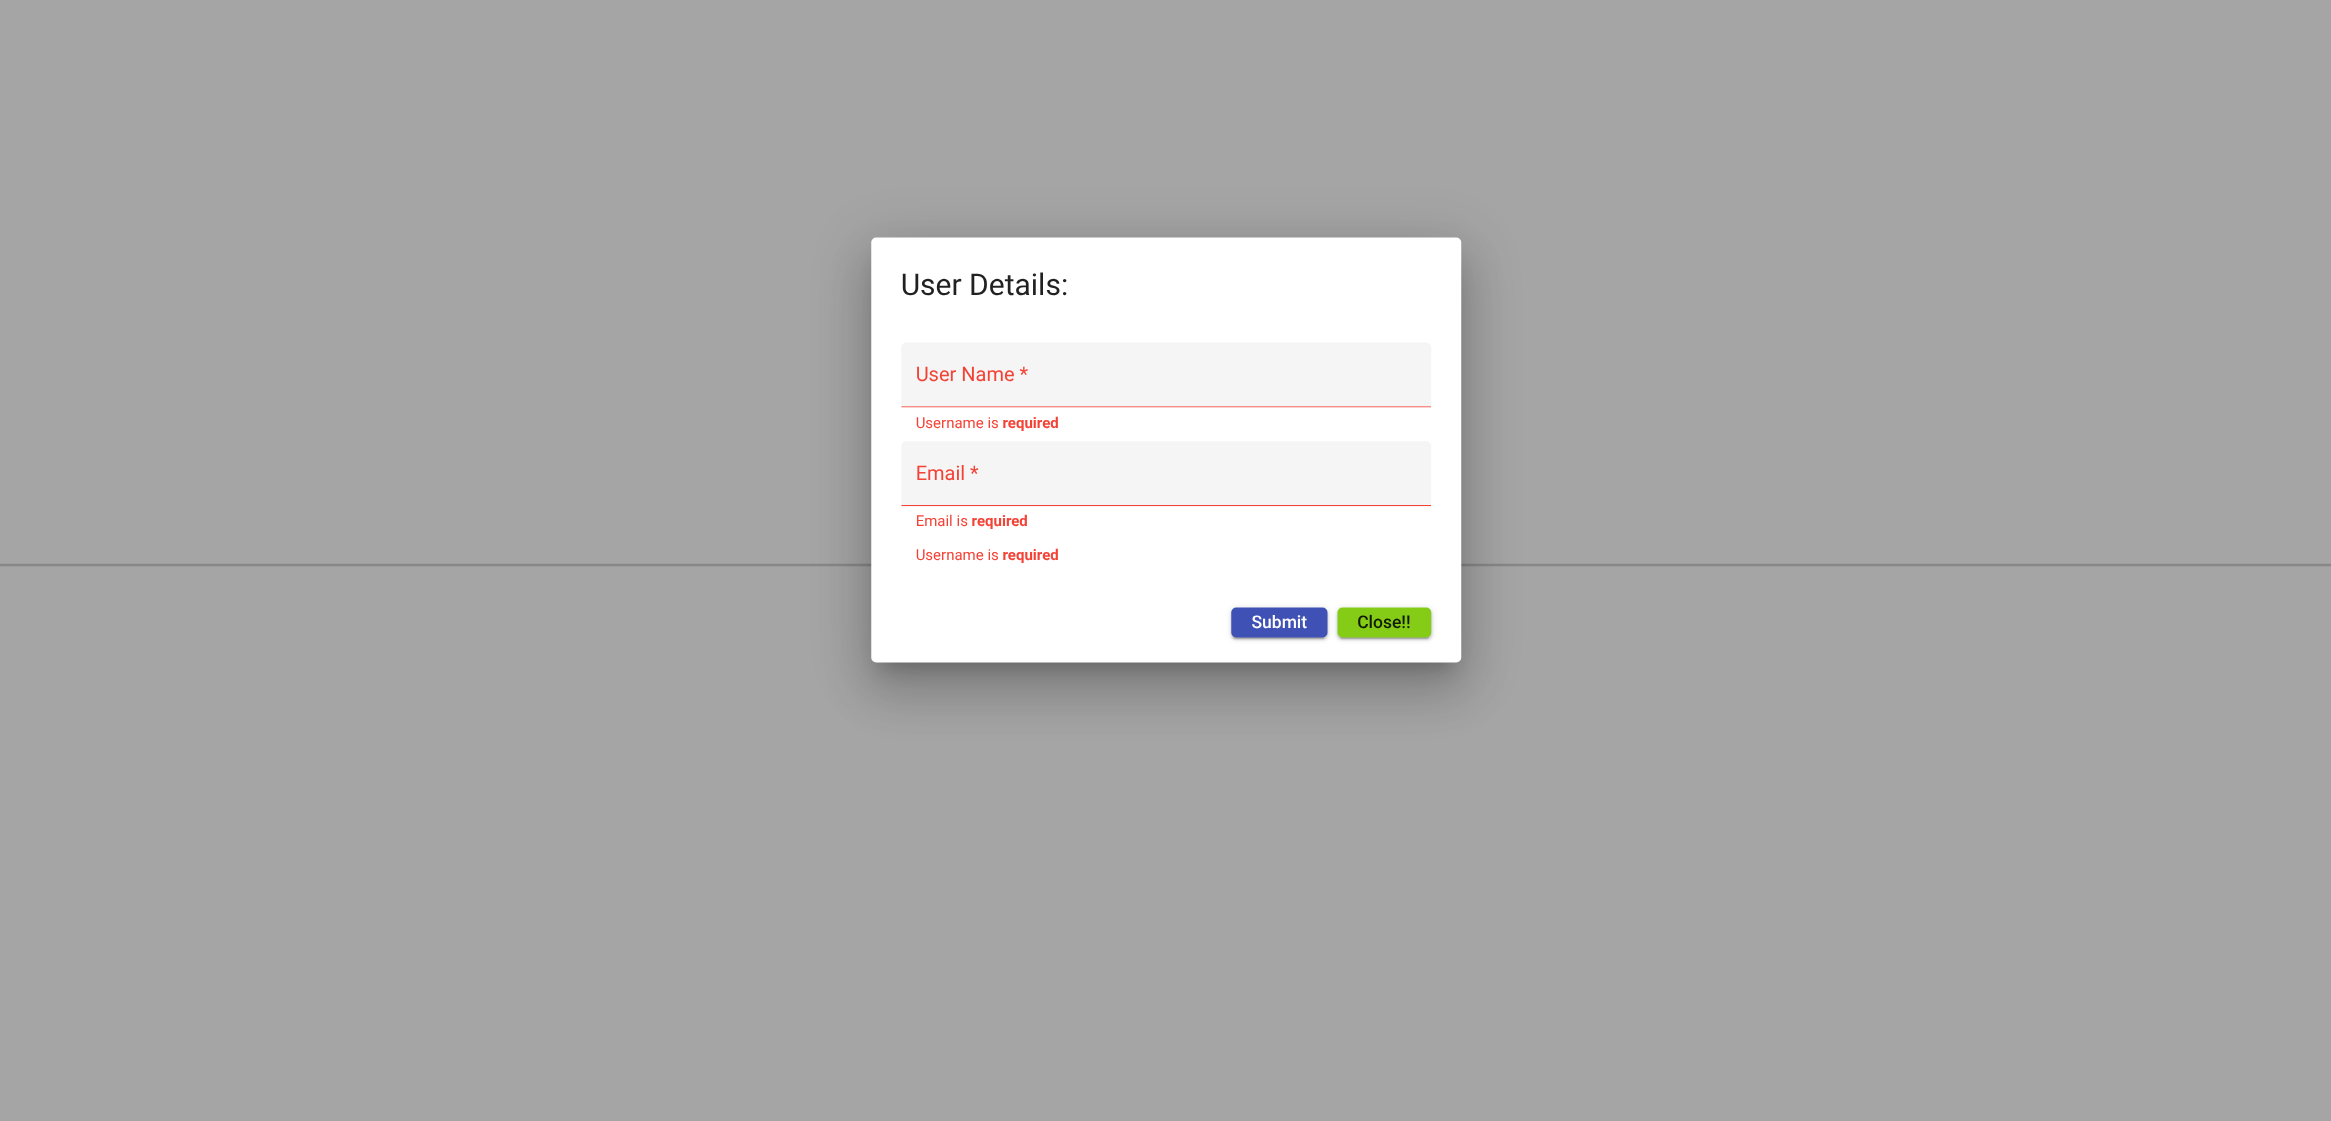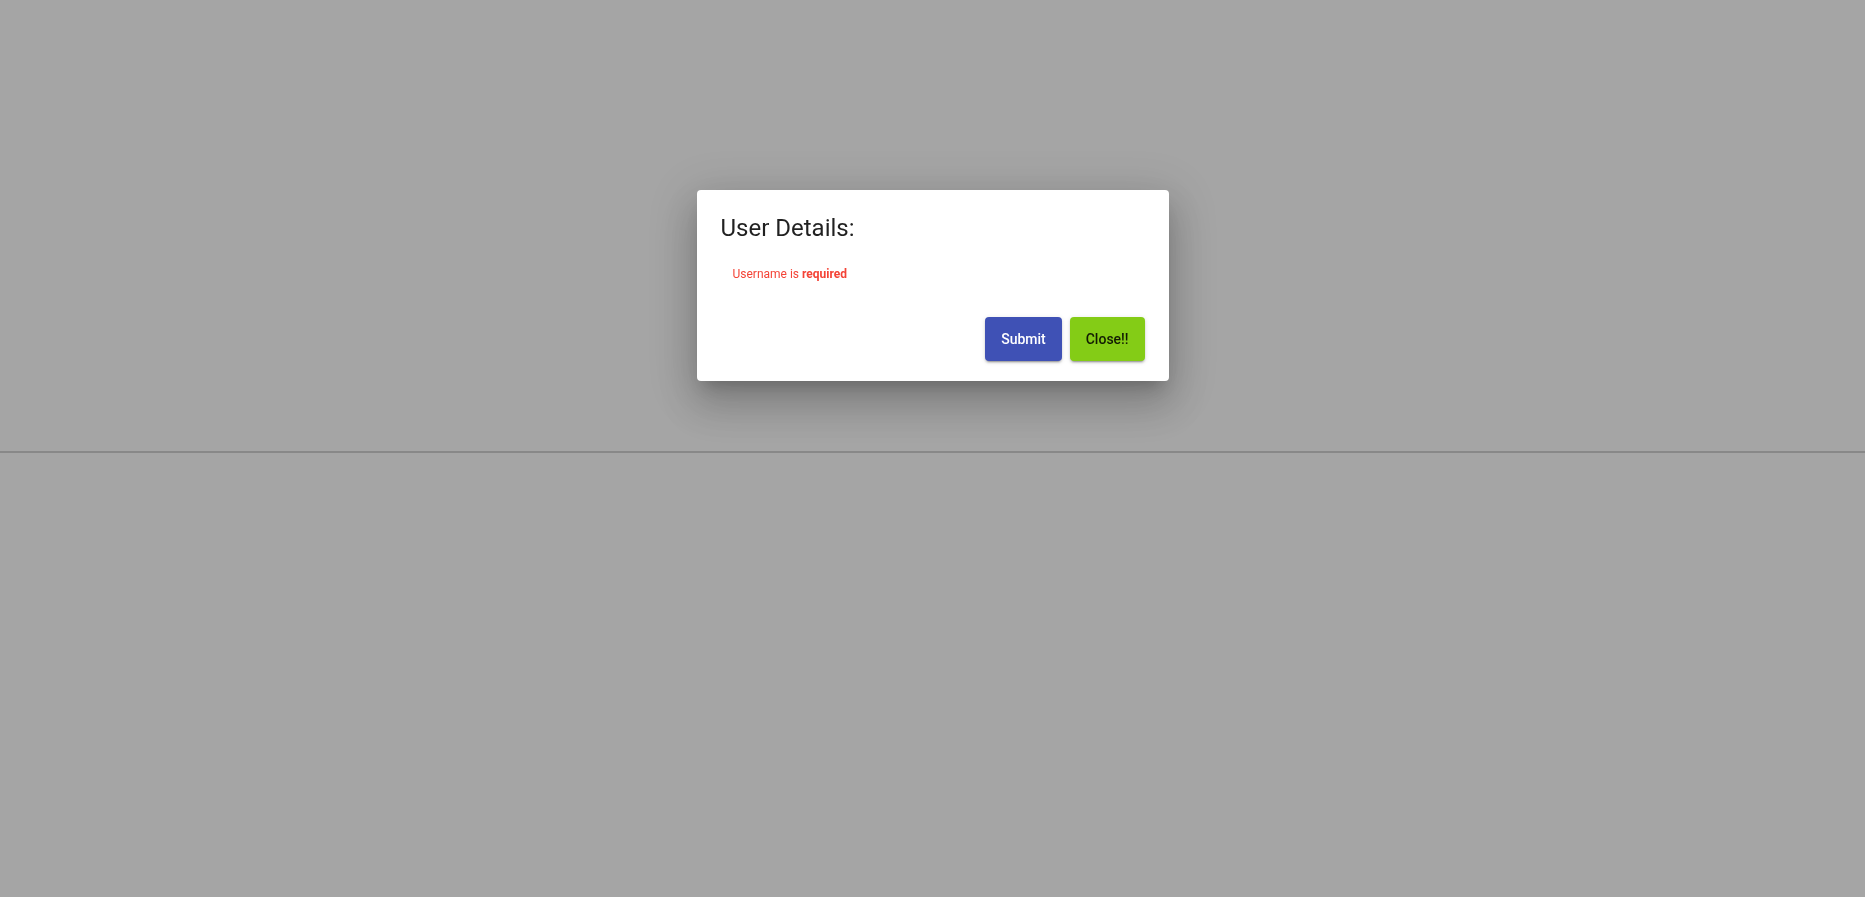--- a/index.html
+++ b/index.html
@@ -33,21 +33,21 @@
       border-radius: 4px;
       box-shadow: 0 11px 15px -7px rgba(0,0,0,.2),
                   0 24px 38px 3px rgba(0,0,0,.14),
                   0 9px 46px 8px rgba(0,0,0,.12);
       padding: 24px 24px 20px 24px;
     }
     .dialog-title {
       font-size: 24px;
       font-weight: 400;
       color: rgba(0,0,0,0.87);
-      margin-bottom: 20px;
+      margin-bottom: 32px;
     }
     .field {
       position: relative;
       margin-bottom: 0;
     }
     .field-input-wrap {
       background: #f5f5f5;
       border-top-left-radius: 4px;
       border-top-right-radius: 4px;
       height: 52px;
@@ -88,21 +88,21 @@
       display: flex;
       justify-content: flex-end;
       gap: 8px;
       margin-top: 28px;
     }
     .btn {
       font-family: inherit;
       font-size: 14px;
       font-weight: 500;
       padding: 0 16px;
-      height: 44px;
+      height: 24px;
       border-radius: 4px;
       cursor: pointer;
       display: inline-flex;
       align-items: center;
       justify-content: center;
       line-height: 36px;
     }
     .btn-primary {
       background: #3f51b5;
       color: #fff;
@@ -121,21 +121,39 @@
     }
   </style>
 </head>
 <body>
 
 <div class="backdrop-line"></div>
 
 <div class="dialog">
   <h2 class="dialog-title">User Details:</h2>
 
+  <div class="field">
+    <div class="field-input-wrap">
+      <span class="field-label">User Name *</span>
+      <input class="field-input" type="text" value="" style="">
+    </div>
+    <div class="hint">
+      <span>Username is </span><strong>required</strong>
+    </div>
+  </div>
 
+  <div class="field">
+    <div class="field-input-wrap">
+      <span class="field-label">Email *</span>
+      <input class="field-input" type="text" value="" style="">
+    </div>
+    <div class="hint">
+      <span>Email is </span><strong>required</strong>
+    </div>
+  </div>
 
   <div class="field">
     <div class="hint">
       <span>Username is </span><strong>required</strong>
     </div>
   </div>
 
   <div class="actions">
     <button class="btn btn-primary">Submit</button>
     <button class="btn btn-secondary">Close!!</button>

